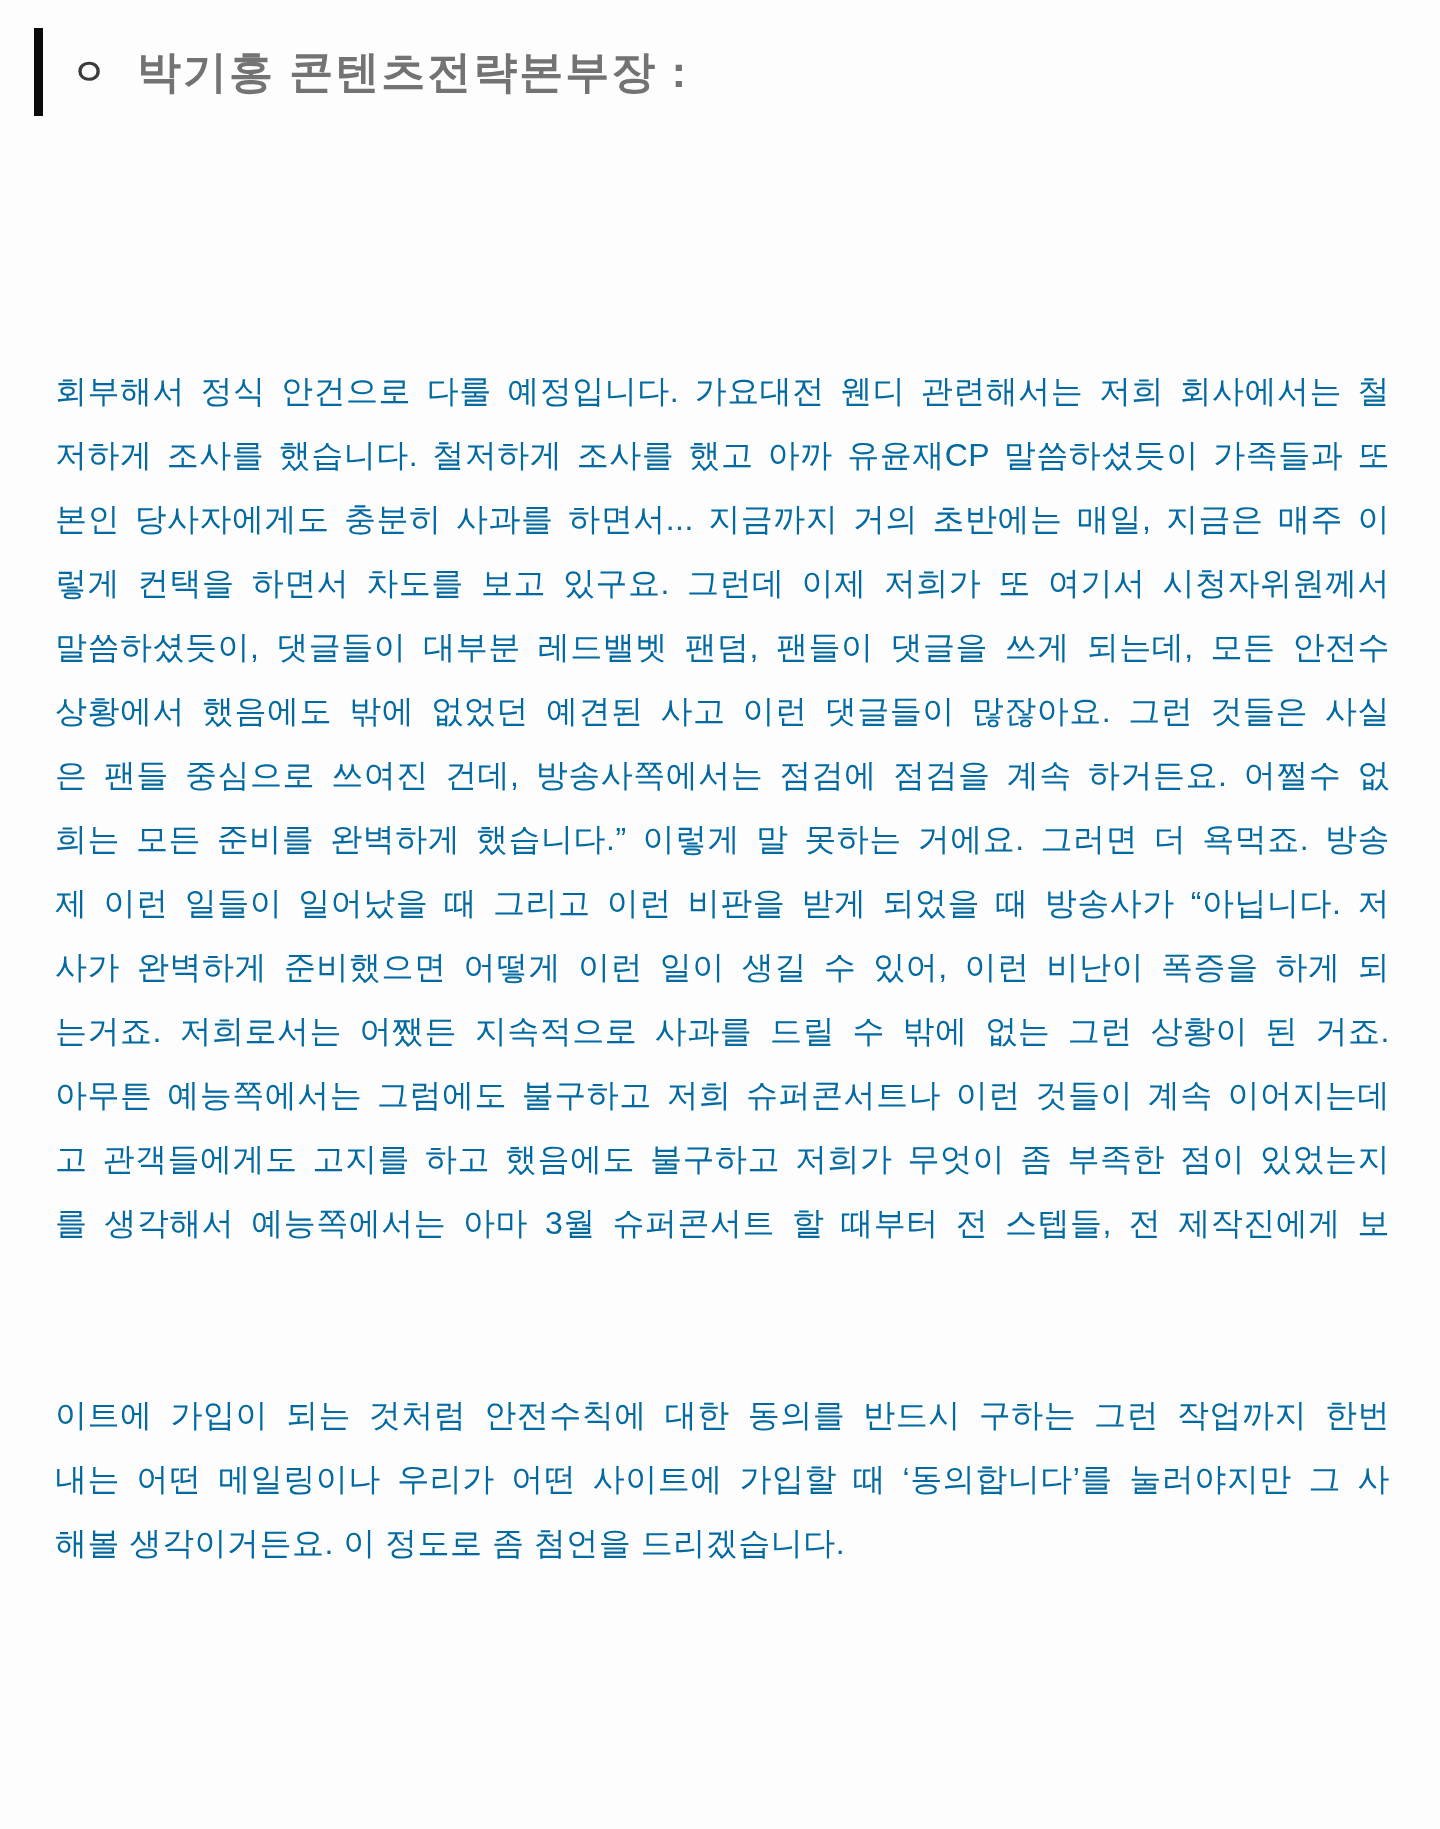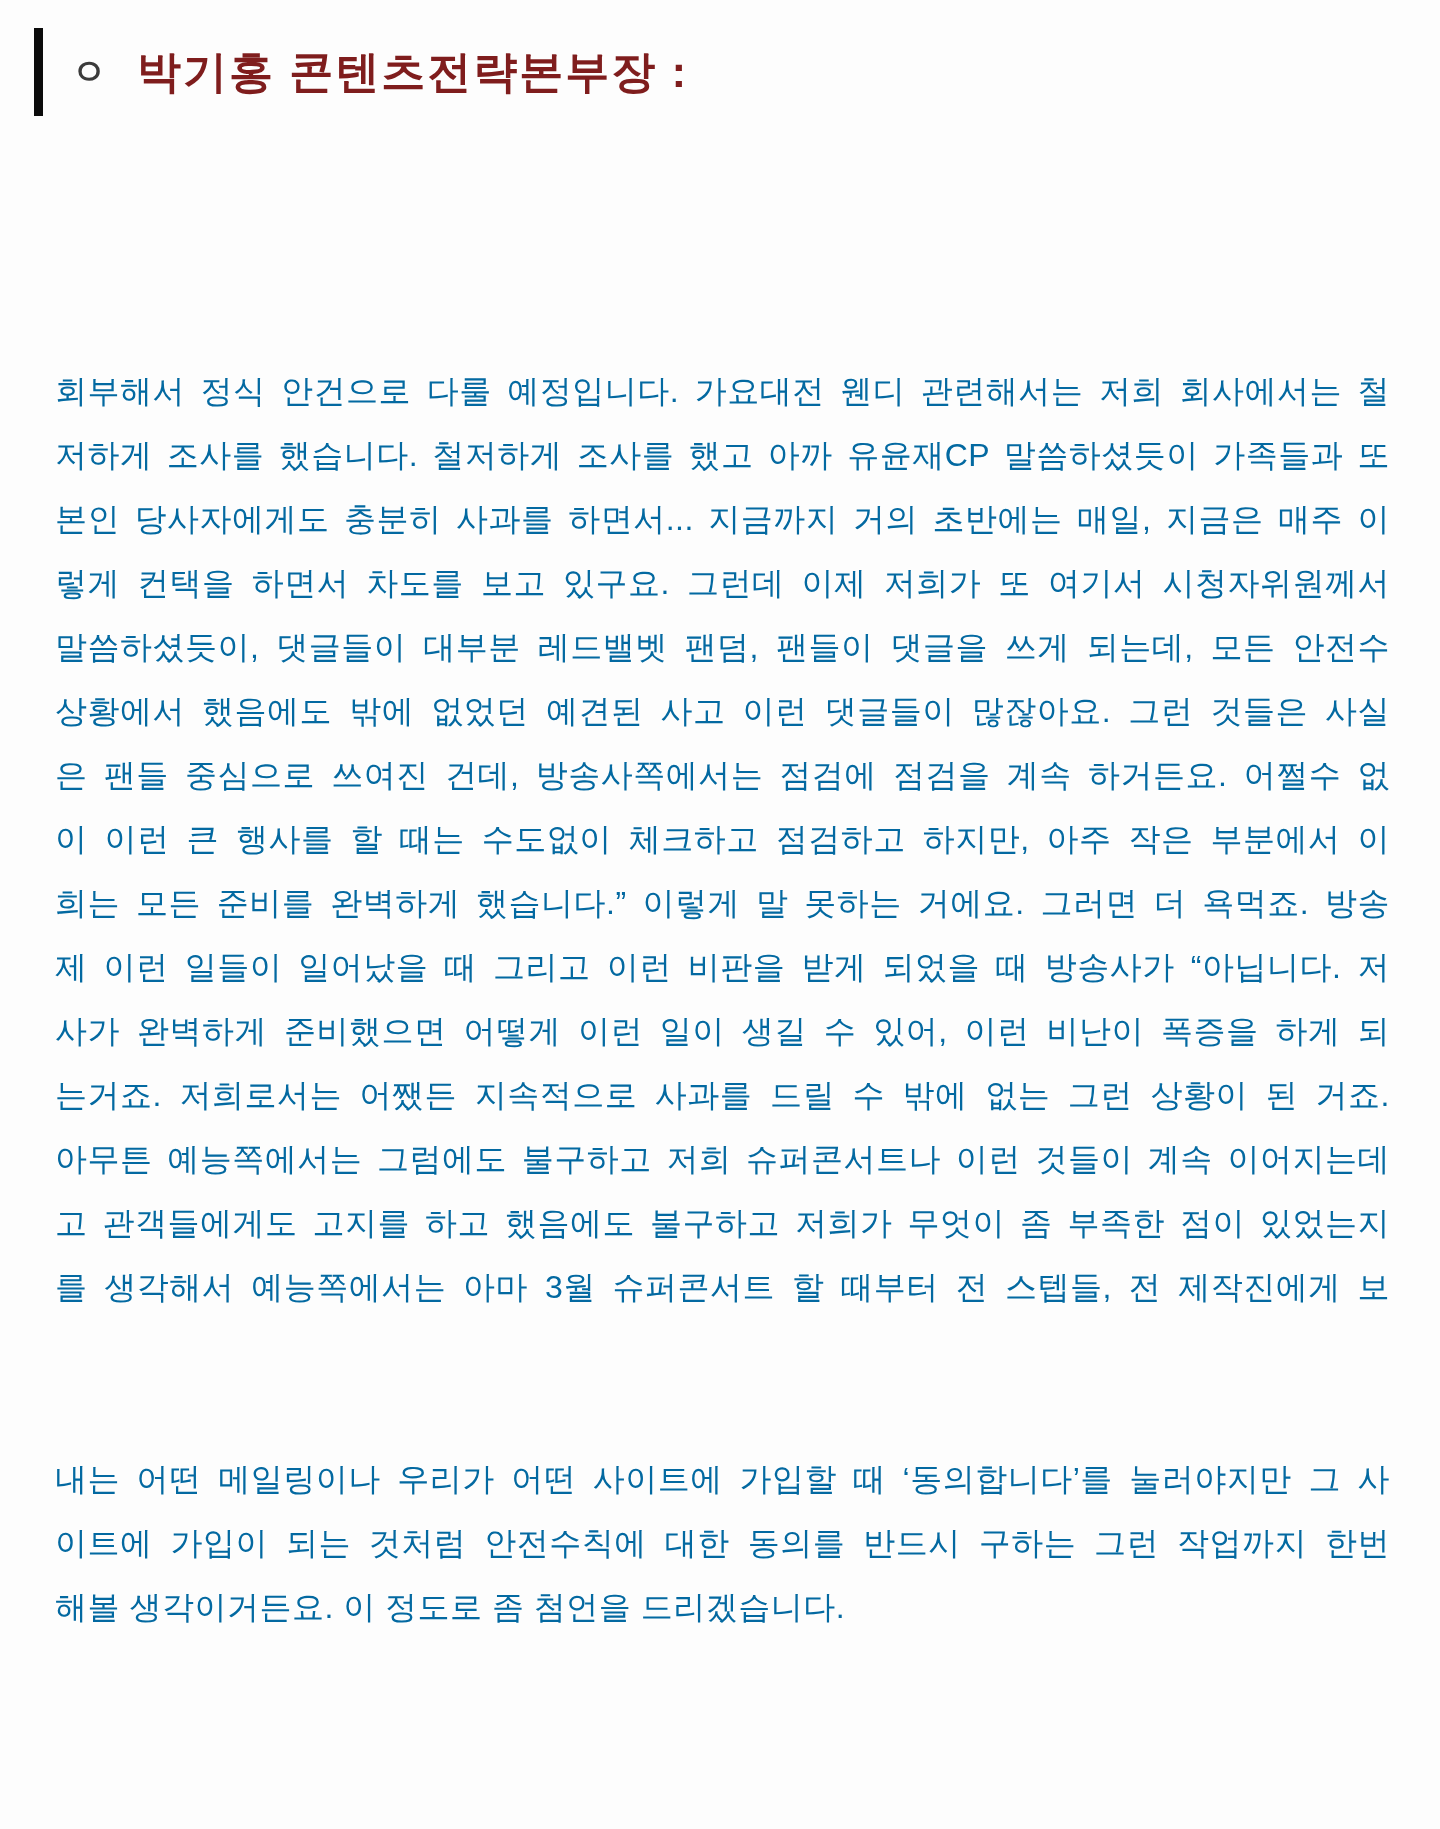--- a/index.html
+++ b/index.html
@@ -37,21 +37,21 @@
   .heading-bullet {
     font-size: 36px;
     font-weight: 700;
     color: #3b3b3b;
     margin-left: 28px;
     line-height: 1;
   }
   .heading-title {
     font-size: 44px;
     font-weight: 700;
-    color: #7f1d1d;
+    color: #737373;
     margin-left: 30px;
     letter-spacing: 2px;
     line-height: 1.1;
     white-space: nowrap;
   }
   
   .transcript {
     padding: 0 50px 0 55px;
   }
   .para-main {
@@ -87,31 +87,30 @@
   <div class="transcript">
 
     <div class="para-main">
       <div class="t-line">회부해서 정식 안건으로 다룰 예정입니다. 가요대전 웬디 관련해서는 저희 회사에서는 철</div>
       <div class="t-line">저하게 조사를 했습니다. 철저하게 조사를 했고 아까 유윤재CP 말씀하셨듯이 가족들과 또</div>
       <div class="t-line">본인 당사자에게도 충분히 사과를 하면서... 지금까지 거의 초반에는 매일, 지금은 매주 이</div>
       <div class="t-line">렇게 컨택을 하면서 차도를 보고 있구요. 그런데 이제 저희가 또 여기서 시청자위원께서</div>
       <div class="t-line">말씀하셨듯이, 댓글들이 대부분 레드밸벳 팬덤, 팬들이 댓글을 쓰게 되는데, 모든 안전수</div>
       <div class="t-line">상황에서 했음에도 밖에 없었던 예견된 사고 이런 댓글들이 많잖아요. 그런 것들은 사실</div>
       <div class="t-line">은 팬들 중심으로 쓰여진 건데, 방송사쪽에서는 점검에 점검을 계속 하거든요. 어쩔수 없</div>
-      <div class="t-line">이 이런 큰 행사를 할 때는 수도없이 체크하고 점검하고 하지만, 아주 작은 부분에서 이</div>
       <div class="t-line">희는 모든 준비를 완벽하게 했습니다.” 이렇게 말 못하는 거에요. 그러면 더 욕먹죠. 방송</div>
       <div class="t-line">제 이런 일들이 일어났을 때 그리고 이런 비판을 받게 되었을 때 방송사가 “아닙니다. 저</div>
       <div class="t-line">사가 완벽하게 준비했으면 어떻게 이런 일이 생길 수 있어, 이런 비난이 폭증을 하게 되</div>
       <div class="t-line">는거죠. 저희로서는 어쨌든 지속적으로 사과를 드릴 수 밖에 없는 그런 상황이 된 거죠.</div>
       <div class="t-line">아무튼 예능쪽에서는 그럼에도 불구하고 저희 슈퍼콘서트나 이런 것들이 계속 이어지는데</div>
       <div class="t-line">고 관객들에게도 고지를 하고 했음에도 불구하고 저희가 무엇이 좀 부족한 점이 있었는지</div>
       <div class="t-line">를 생각해서 예능쪽에서는 아마 3월 슈퍼콘서트 할 때부터 전 스텝들, 전 제작진에게 보</div>
     </div>
 
     <div class="para-closing">
+      <div class="t-line">이트에 가입이 되는 것처럼 안전수칙에 대한 동의를 반드시 구하는 그런 작업까지 한번</div>
       <div class="t-line">내는 어떤 메일링이나 우리가 어떤 사이트에 가입할 때 ‘동의합니다’를 눌러야지만 그 사</div>
-      <div class="t-line">이트에 가입이 되는 것처럼 안전수칙에 대한 동의를 반드시 구하는 그런 작업까지 한번</div>
       <div class="t-line last-line">해볼 생각이거든요. 이 정도로 좀 첨언을 드리겠습니다.</div>
     </div>
 
   </div>
 
 </div>
 
 </body></html>

